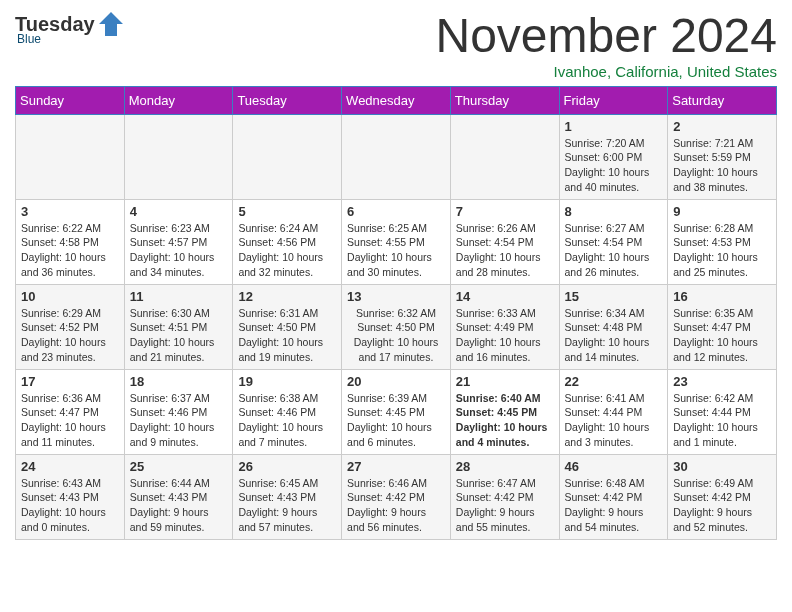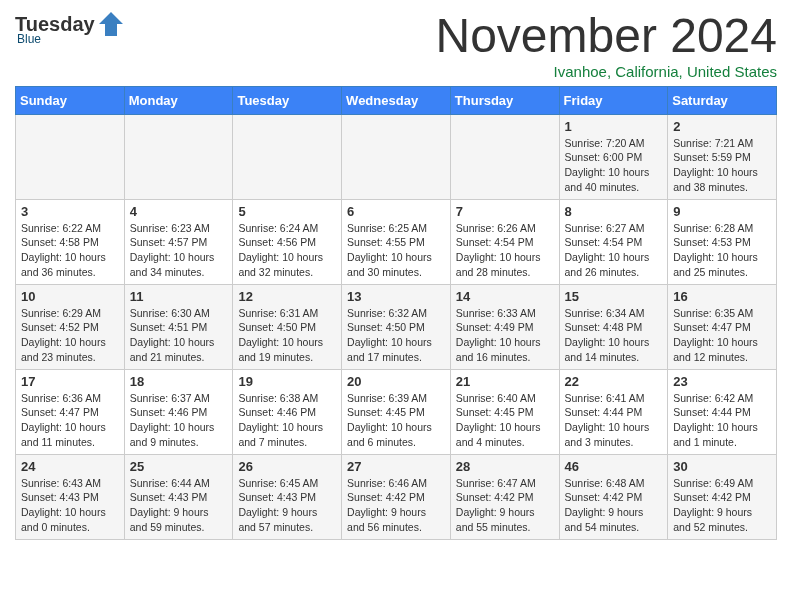--- a/index.html
+++ b/index.html
@@ -3,24 +3,24 @@
   <meta charset="utf-8">
   <style>
     * { box-sizing: border-box; margin: 0; padding: 0; }
     body { font-family: Arial, sans-serif; background: #fff; width: 792px; min-height: 612px; }
     .container { width: 792px; padding: 10px 15px; }
     .header-row { display: flex; align-items: flex-start; justify-content: space-between; margin-bottom: 6px; }
     .logo { display: flex; align-items: center; }
     .title-block { text-align: right; }
     table { width: 100%; border-collapse: collapse; }
     thead tr th {
-      background-color: #3b82f6;
+      background-color: #a21caf;
       color: #fff;
       font-size: 13px;
-      font-weight: bold;
+      font-weight: normal;
       padding: 6px 4px;
       text-align: left;
       border: 1px solid #3a7fc1;
     }
     tbody tr { border: 1px solid #ccc; }
     tbody tr td {
       vertical-align: top;
       border: 1px solid #ccc;
       padding: 4px 5px;
       width: calc(100% / 7);
@@ -159,21 +159,21 @@
           </td>
           <td>
             <span class="day-num">12</span>
             <div class="day-detail" style="white-space: pre-line;">Sunrise: 6:31 AM
 Sunset: 4:50 PM
 Daylight: 10 hours
 and 19 minutes.</div>
           </td>
           <td>
             <span class="day-num">13</span>
-            <div class="day-detail" style="white-space: pre-line;">Sunrise: 6:32 AM
+            <div class="day-detail" style="white-space: pre-line; text-align: center;">Sunrise: 6:32 AM
 Sunset: 4:50 PM
 Daylight: 10 hours
 and 17 minutes.</div>
           </td>
           <td>
             <span class="day-num">14</span>
             <div class="day-detail" style="white-space: pre-line;">Sunrise: 6:33 AM
 Sunset: 4:49 PM
 Daylight: 10 hours
 and 16 minutes.</div>
@@ -217,21 +217,21 @@
           </td>
           <td>
             <span class="day-num">20</span>
             <div class="day-detail" style="white-space: pre-line;">Sunrise: 6:39 AM
 Sunset: 4:45 PM
 Daylight: 10 hours
 and 6 minutes.</div>
           </td>
           <td>
             <span class="day-num">21</span>
-            <div class="day-detail" style="white-space: pre-line;">Sunrise: 6:40 AM
+            <div class="day-detail" style="white-space: pre-line; font-weight: bold;">Sunrise: 6:40 AM
 Sunset: 4:45 PM
 Daylight: 10 hours
 and 4 minutes.</div>
           </td>
           <td>
             <span class="day-num">22</span>
             <div class="day-detail" style="white-space: pre-line;">Sunrise: 6:41 AM
 Sunset: 4:44 PM
 Daylight: 10 hours
 and 3 minutes.</div>

